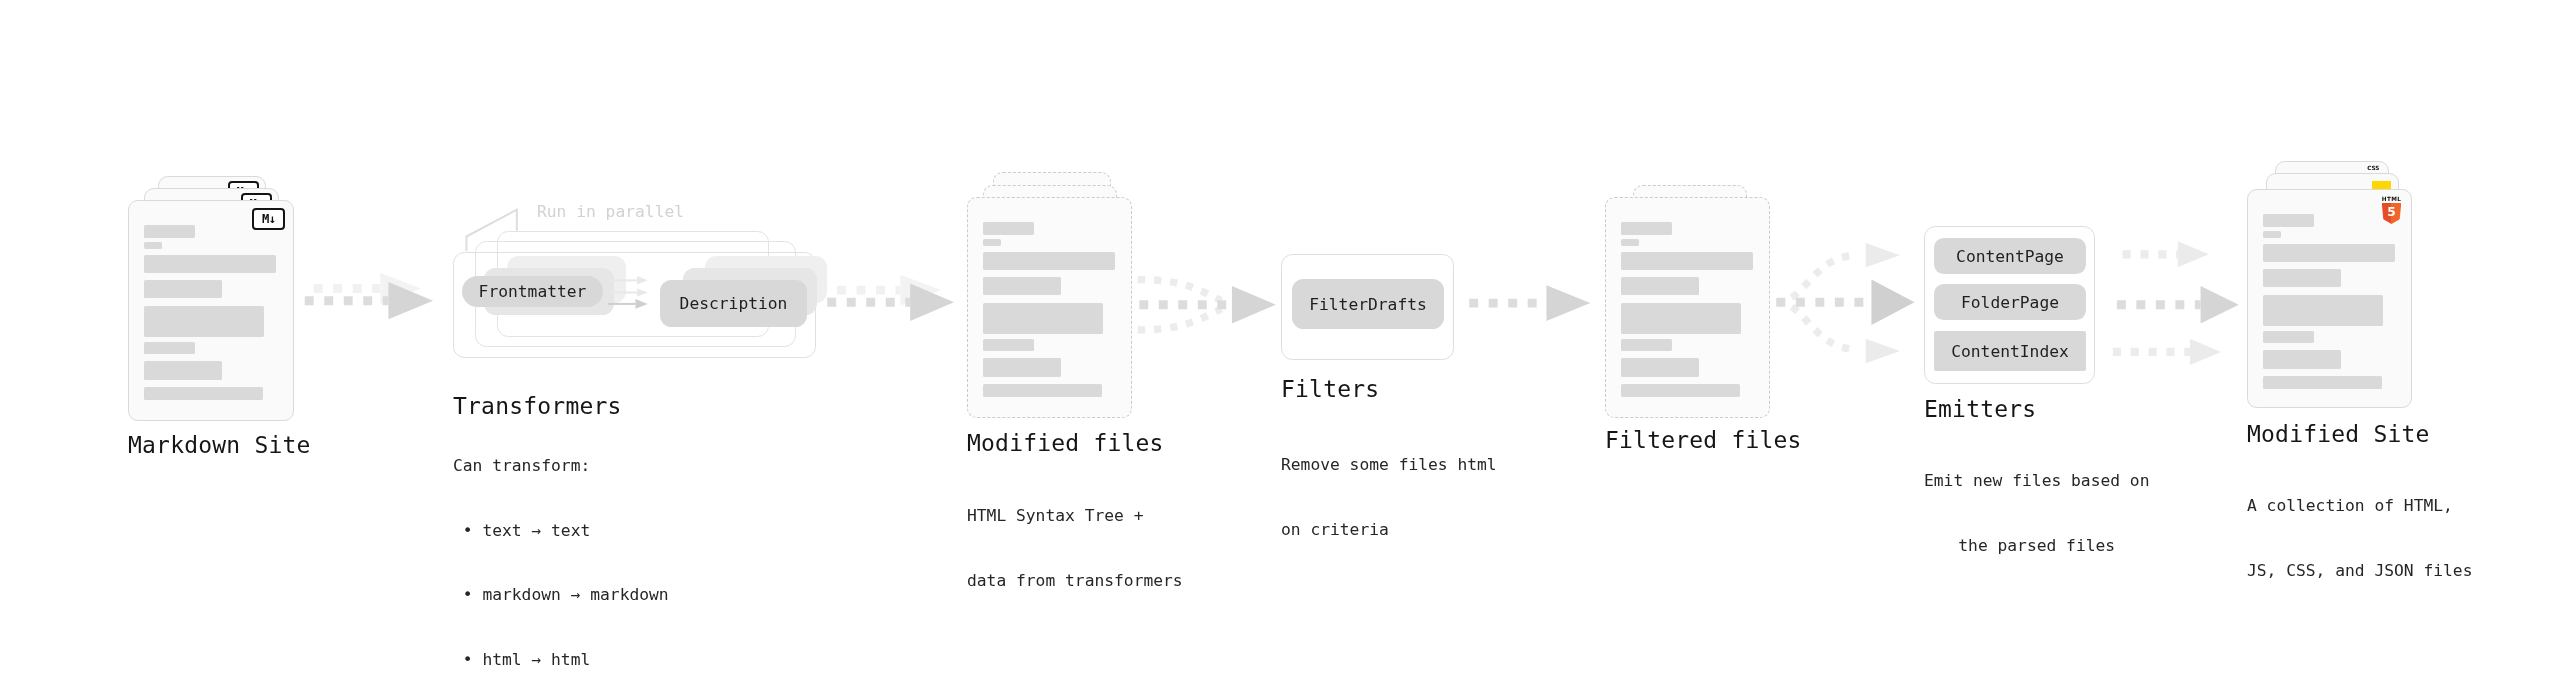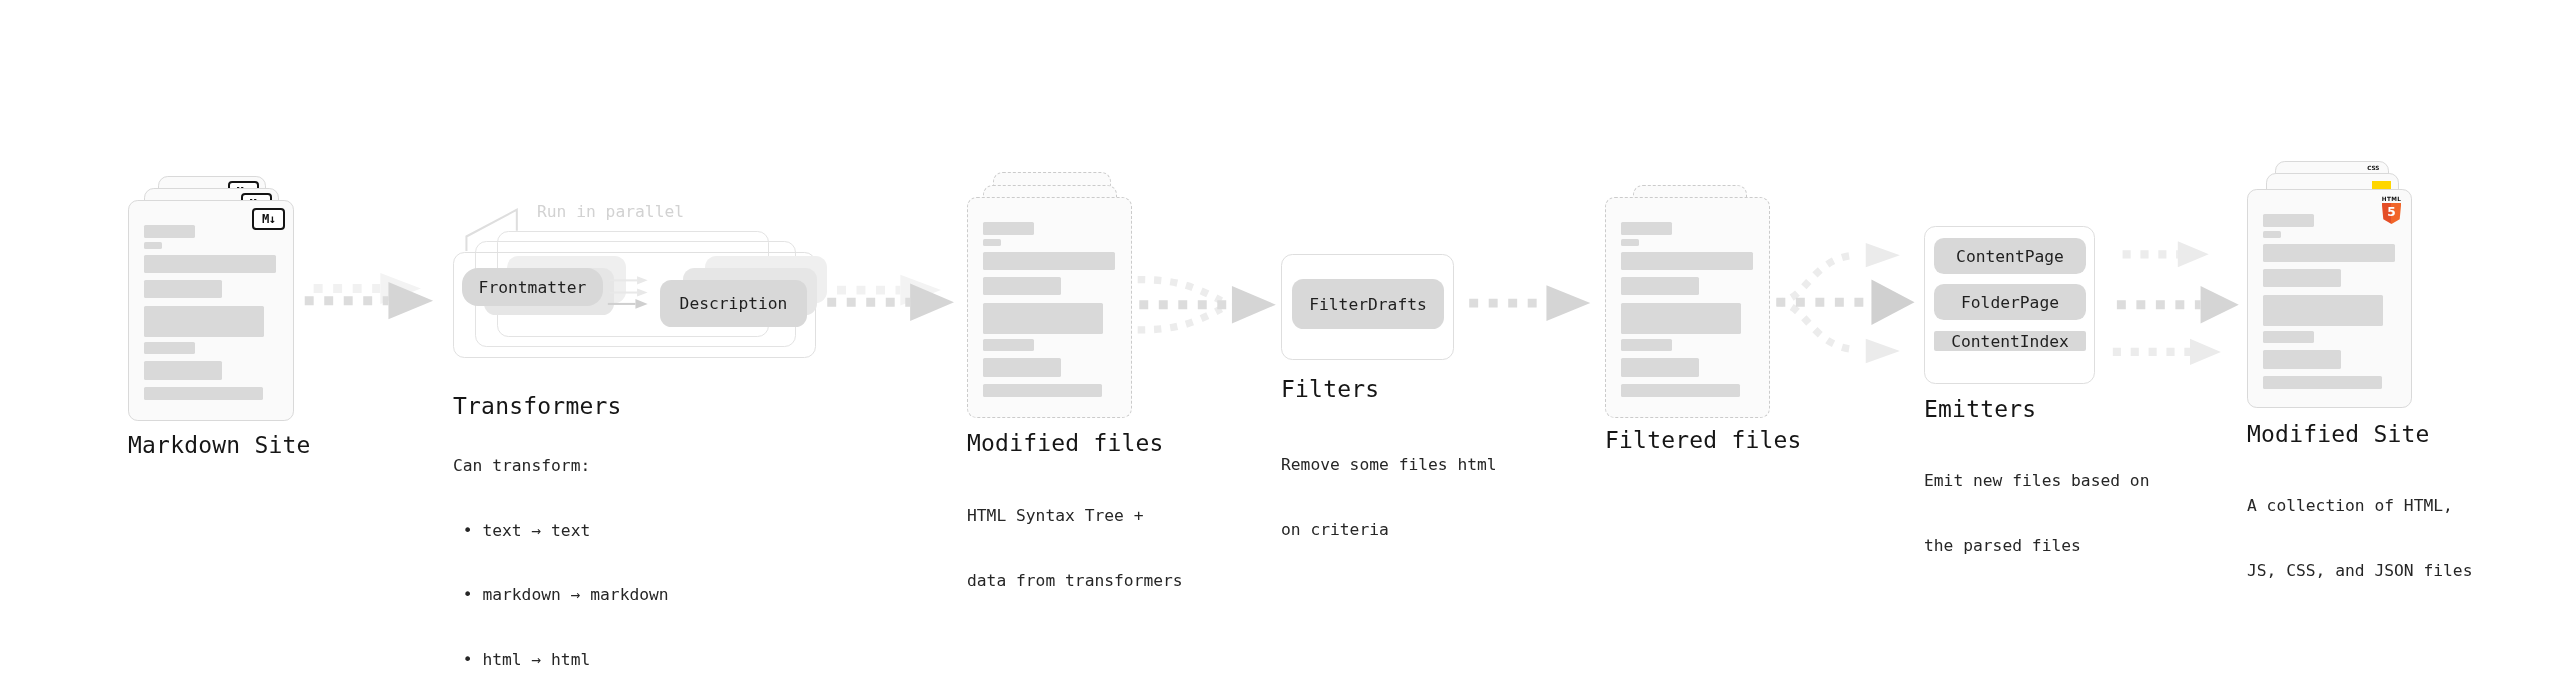--- a/index.html
+++ b/index.html
@@ -85,21 +85,21 @@
   <div>
     <div class="note" style="left:526px;top:202px;margin-left:11px;">Run in parallel</div>
     <div class="obox" style="left:497px;top:231px;width:272px;height:106px;"></div>
     <div class="obox" style="left:475px;top:241px;width:321px;height:106px;"></div>
     <div class="obox" style="left:453px;top:252px;width:363px;height:106px;border-color:#e0e0e0;"></div>
 
     <div class="pill ghost2" style="left:507px;top:256px;width:119px;height:47px;"></div>
     <div class="pill ghost2" style="left:705px;top:256px;width:122px;height:47px;"></div>
     <div class="pill ghost" style="left:484px;top:268px;width:130px;height:47px;"></div>
     <div class="pill ghost" style="left:683px;top:268px;width:134px;height:47px;"></div>
-    <div class="pill" style="left:462px;top:268px;width:141px;height:38px;border-radius:16px;">Frontmatter</div>
+    <div class="pill" style="left:462px;top:276px;width:141px;height:31px;border-radius:16px;">Frontmatter</div>
     <div class="pill" style="left:660px;top:280px;width:147px;height:47px;">Description</div>
 
     <div class="title" style="left:453px;top:377px;margin-top:16px;">Transformers</div>
     <div class="desc" style="left:453px;top:412px;">
       <div>Can transform:</div>
       <div> • text → text</div>
       <div> • markdown → markdown</div>
       <div> • html → html</div>
     </div>
   </div>
@@ -150,23 +150,23 @@
           <div class="bar" style="left: 15.4px; top: 186px; height: 13px; width: 119px;"></div>
         </div>
     </div>
     <div class="title" style="left:1605px;top:427px;">Filtered files</div>
   </div>
 
   <div>
     <div class="obox white" style="left:1924px;top:226px;width:171px;height:158px;"></div>
     <div class="pill" style="left:1934px;top:238px;width:152px;height:36px;border-radius:9.8px;">ContentPage</div>
     <div class="pill" style="left:1934px;top:284px;width:152px;height:36px;border-radius:9.8px;">FolderPage</div>
-    <div class="pill" style="left:1934px;top:331px;width:152px;height:20px;border-radius:2px;">ContentIndex</div>
+    <div class="pill" style="left:1934px;top:331px;width:152px;height:40px;border-radius:2px;">ContentIndex</div>
     <div class="title" style="left:1924px;top:396px;">Emitters</div>
-    <div class="desc" style="left:1924px;top:427px;">
+    <div class="desc" style="left:1924px;top:427px;text-align:center;">
       <div>Emit new files based on</div>
       <div>the parsed files</div>
     </div>
   </div>
 
   <div>
     <div class="card" style="left:2275px;top:161px;width:114px;height:57px;">
       <div class="cssbadge" style="right:5.7px;top:4.1px;">
         <div class="txt">CSS</div>
         <div class="bar2"></div>

